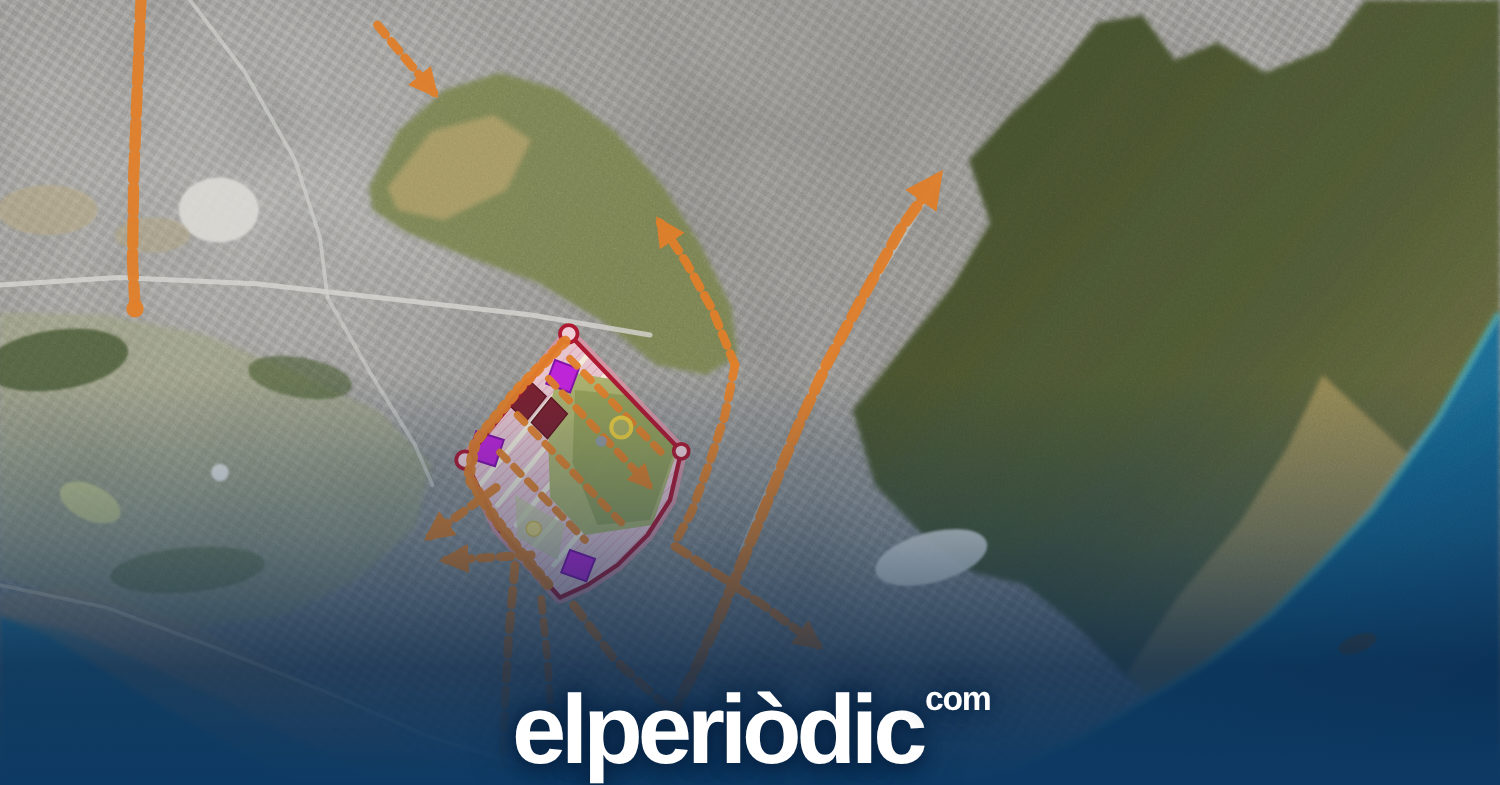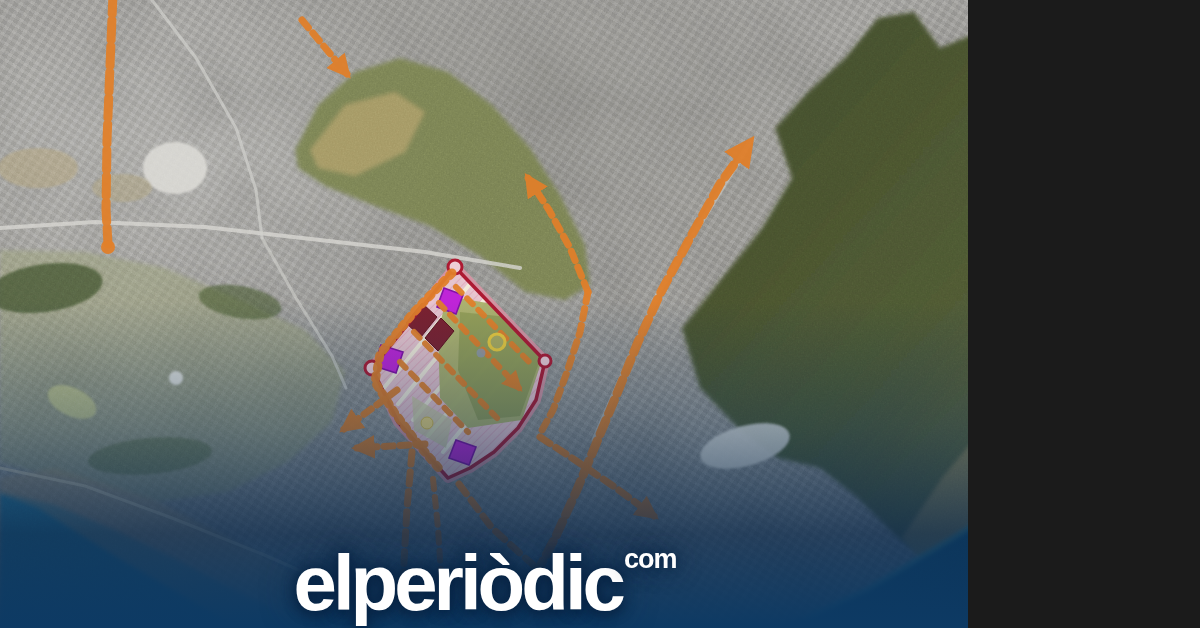--- a/index.html
+++ b/index.html
@@ -1,17 +1,17 @@
 <!DOCTYPE html>
 <html><head>
 <meta charset="utf-8">
 <style>
   html,body{margin:0;padding:0;background:#1b1b1b;}
   .frame{
-    position:relative;width:968px;height:628px;overflow:hidden;
+    position:relative;width:1200px;height:628px;overflow:hidden;
     font-family:"Liberation Sans",sans-serif;
     background-color:#a5a4a0;
     background-image:
       radial-gradient(ellipse 420px 300px at 18% 28%, rgba(255,255,255,.20), transparent 70%),
       radial-gradient(ellipse 500px 340px at 55% 12%, rgba(125,124,118,.30), transparent 70%),
       radial-gradient(ellipse 600px 380px at 42% 72%, rgba(92,96,102,.25), transparent 70%),
       radial-gradient(ellipse 300px 200px at 8% 80%, rgba(140,140,135,.35), transparent 70%),
       repeating-linear-gradient(32deg, rgba(255,255,255,.05) 0 3px, rgba(0,0,0,.045) 3px 7px),
       repeating-linear-gradient(122deg, rgba(255,255,255,.04) 0 4px, rgba(0,0,0,.05) 4px 9px),
       linear-gradient(#a9a8a4,#9c9b97);

